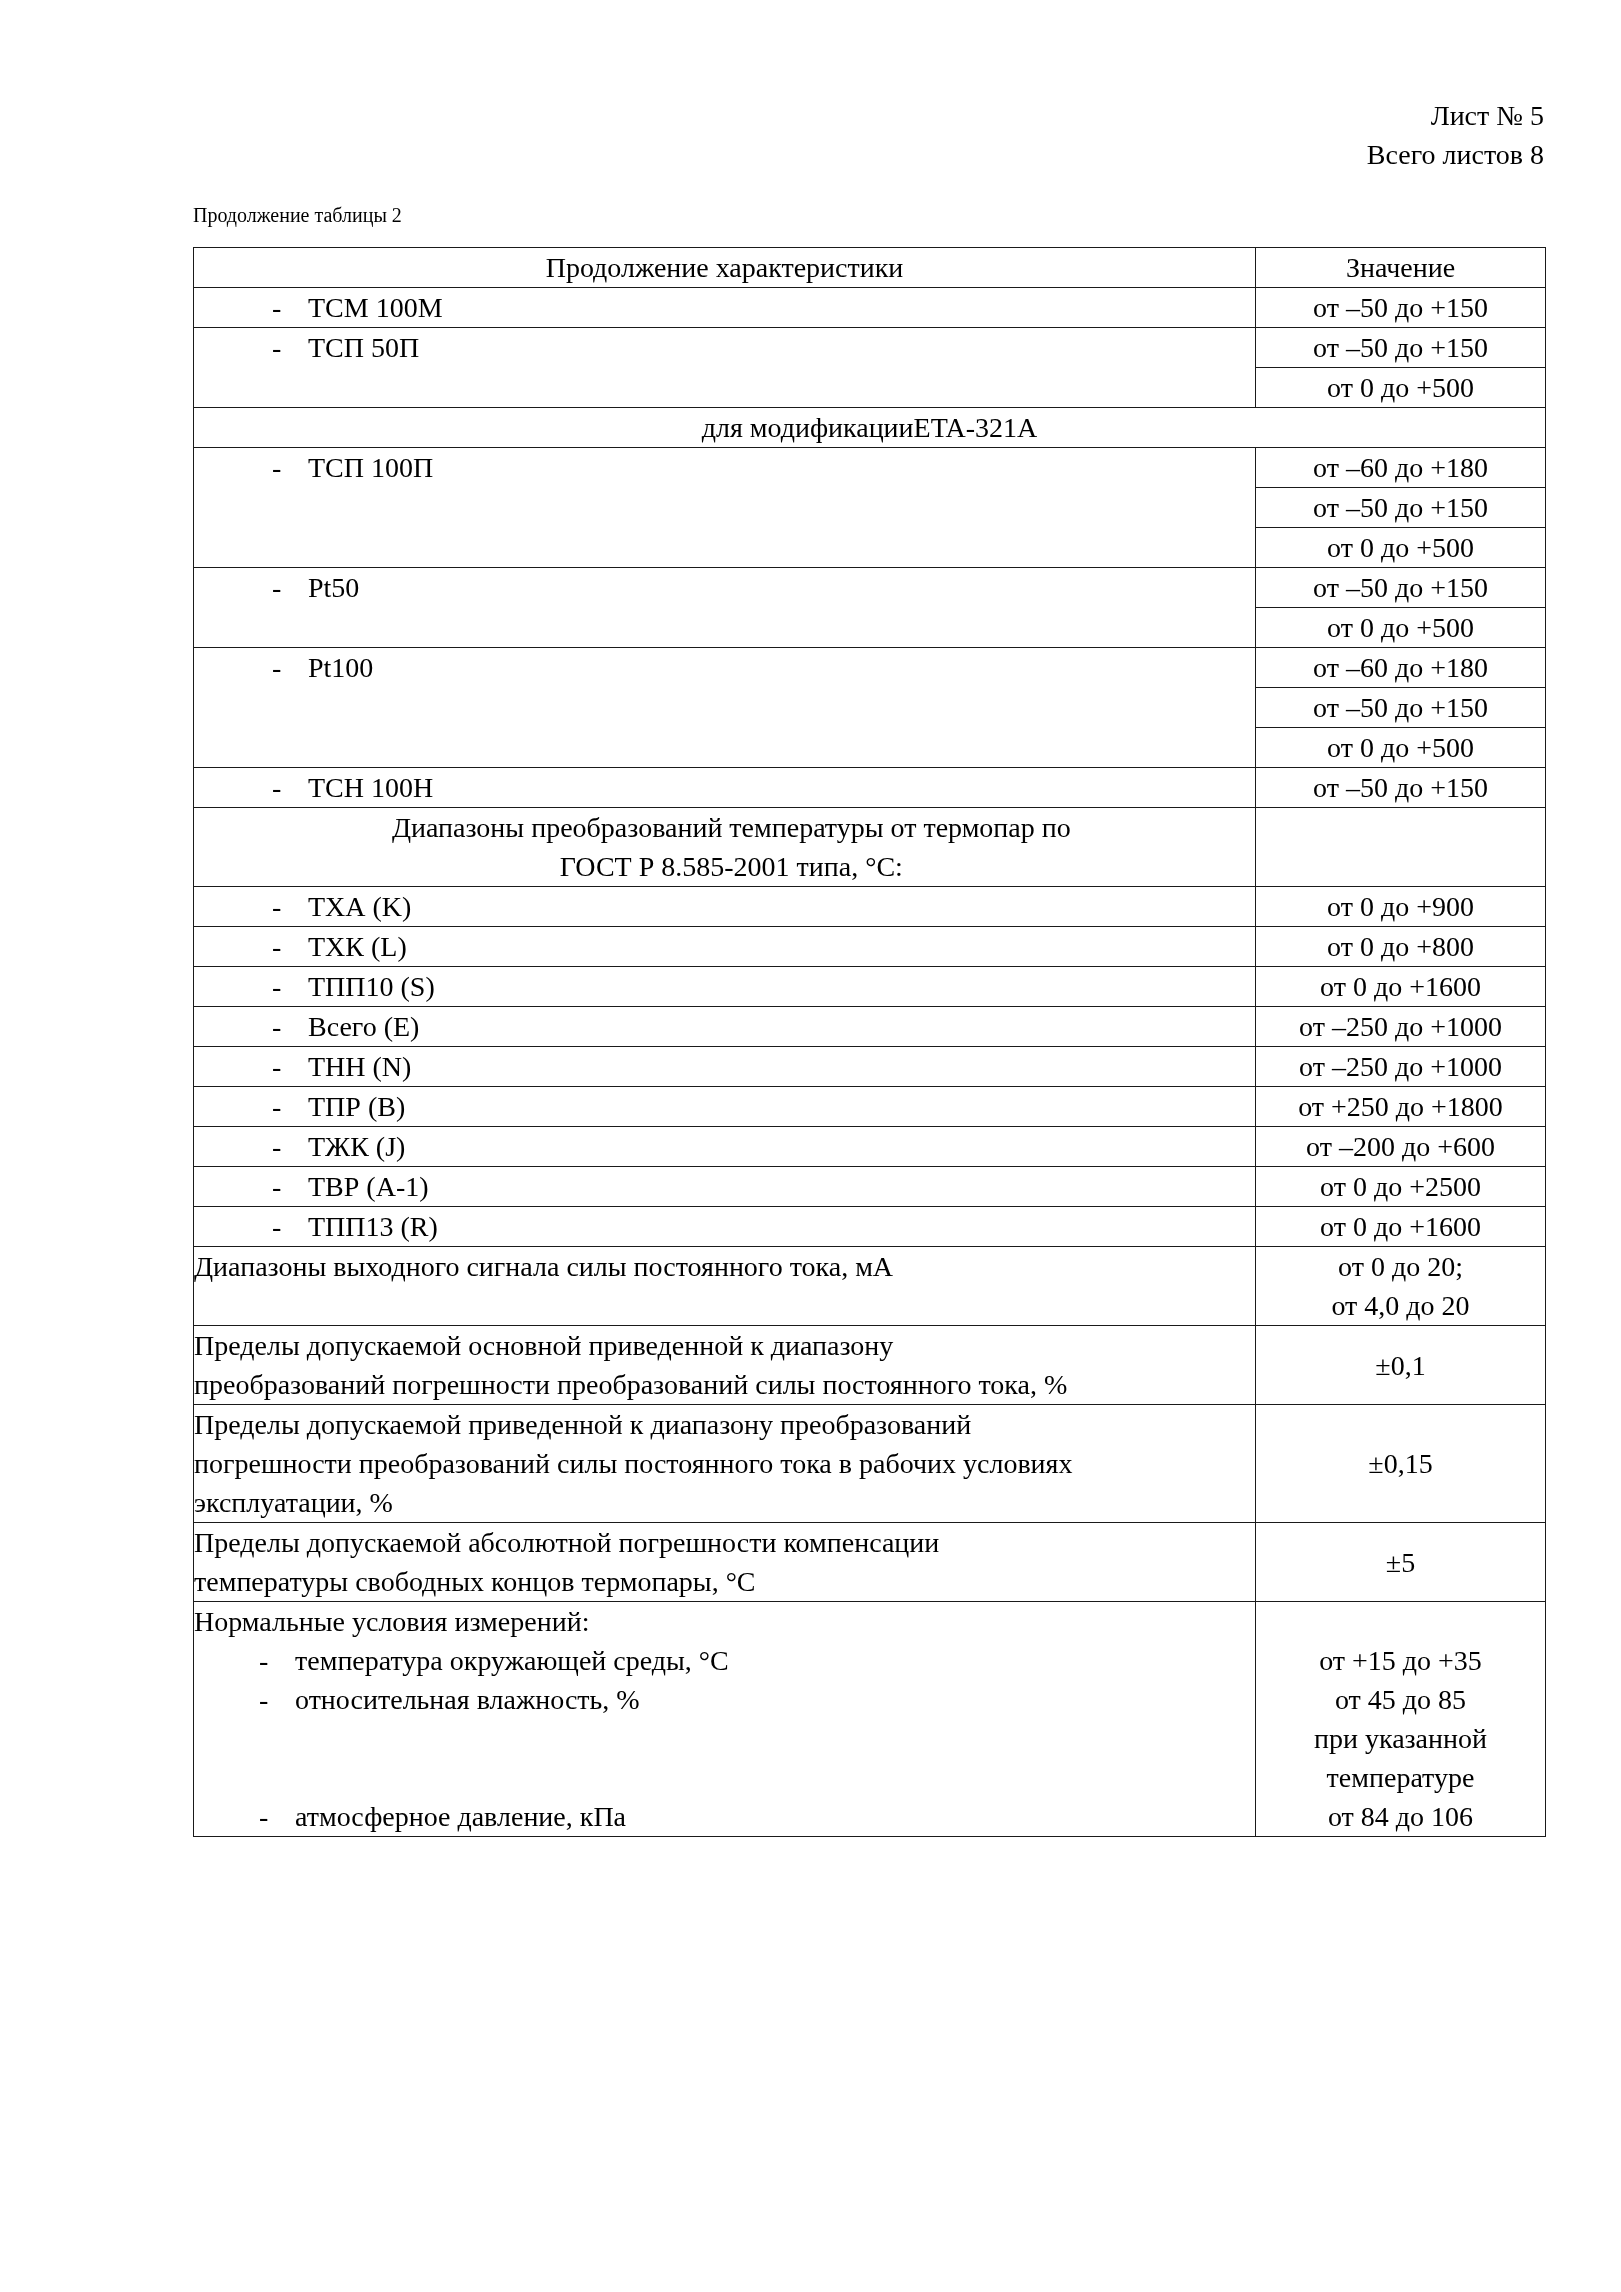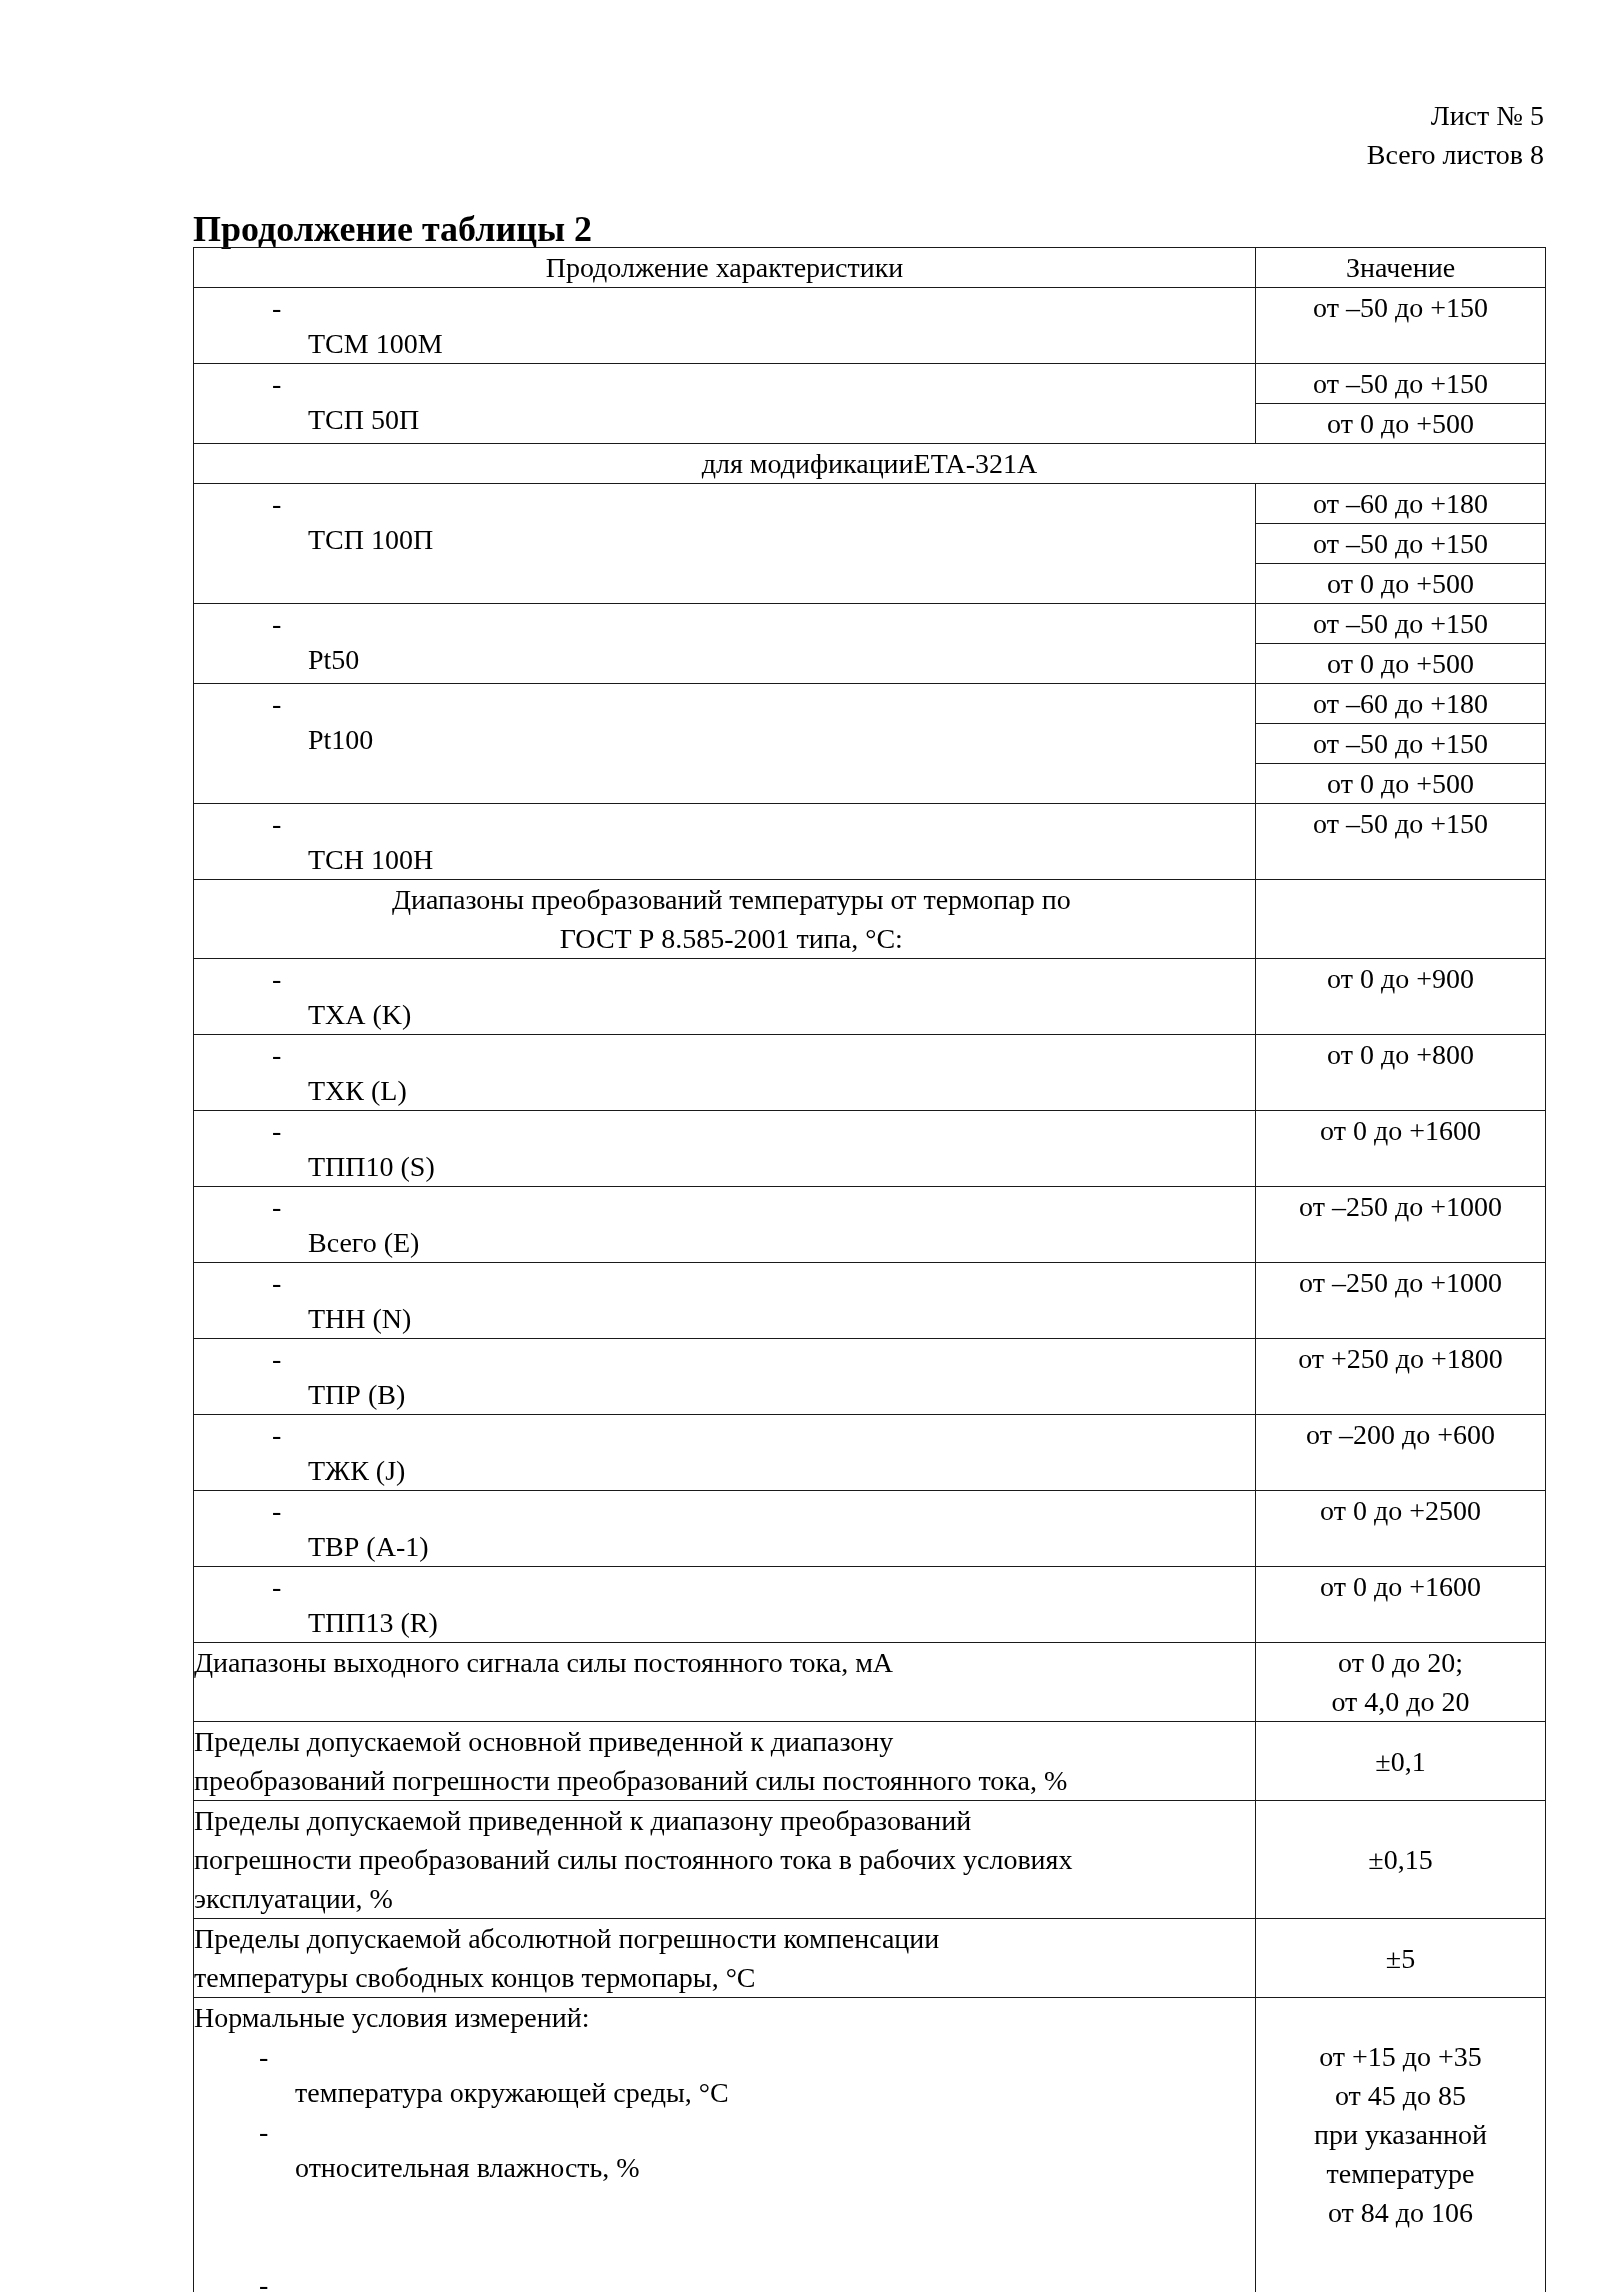--- a/index.html
+++ b/index.html
@@ -6,39 +6,39 @@
   body {
     width: 1621px; height: 2293px; position: relative; overflow: hidden;
     font-family: "Liberation Serif", "DejaVu Serif", serif;
     color: #000; font-size: 28px; line-height: 39px;
   }
   .page-header {
     position: absolute; right: 77px; top: 96px; text-align: right;
     line-height: 39px; font-size: 28px;
   }
   .caption {
-    position: absolute; left: 193px; top: 210px; font-size: 36px; line-height: 39px; font-weight: bold;
+    position: absolute; left: 193px; top: 196px; font-size: 20px; line-height: 39px;
   }
   table.spec {
     position: absolute; left: 193px; top: 247px; width: 1352px;
     border-collapse: collapse; table-layout: fixed;
   }
   table.spec col.c1 { width: 1062px; }
   table.spec col.c2 { width: 290px; }
   table.spec td, table.spec th {
     border: 1.6px solid #1a1a1a; padding: 0; vertical-align: top;
     font-weight: normal; height: 37px;
   }
   th { text-align: center; }
   td.val { text-align: center; font-family: Liberation Serif, serif; }
   td.val.mid { vertical-align: middle; }
   td.name { padding-left: 13.7px; }
   .item { display: block; padding-left: 78px; position: relative; }
   .item .dash { position: absolute; left: 78px; }
-  .item .txt { display: inline-block; padding-left: 36px; margin-top: 36px; }
+  .item .txt { display: inline-block; padding-left: 36px; }
   td.italic-row { text-align: center; }
   .line { display: block; }
 </style>
 </head>
 <body>
 
 <div class="page-header">
   <div>Лист № 5</div>
   <div>Всего листов 8</div>
 </div>

